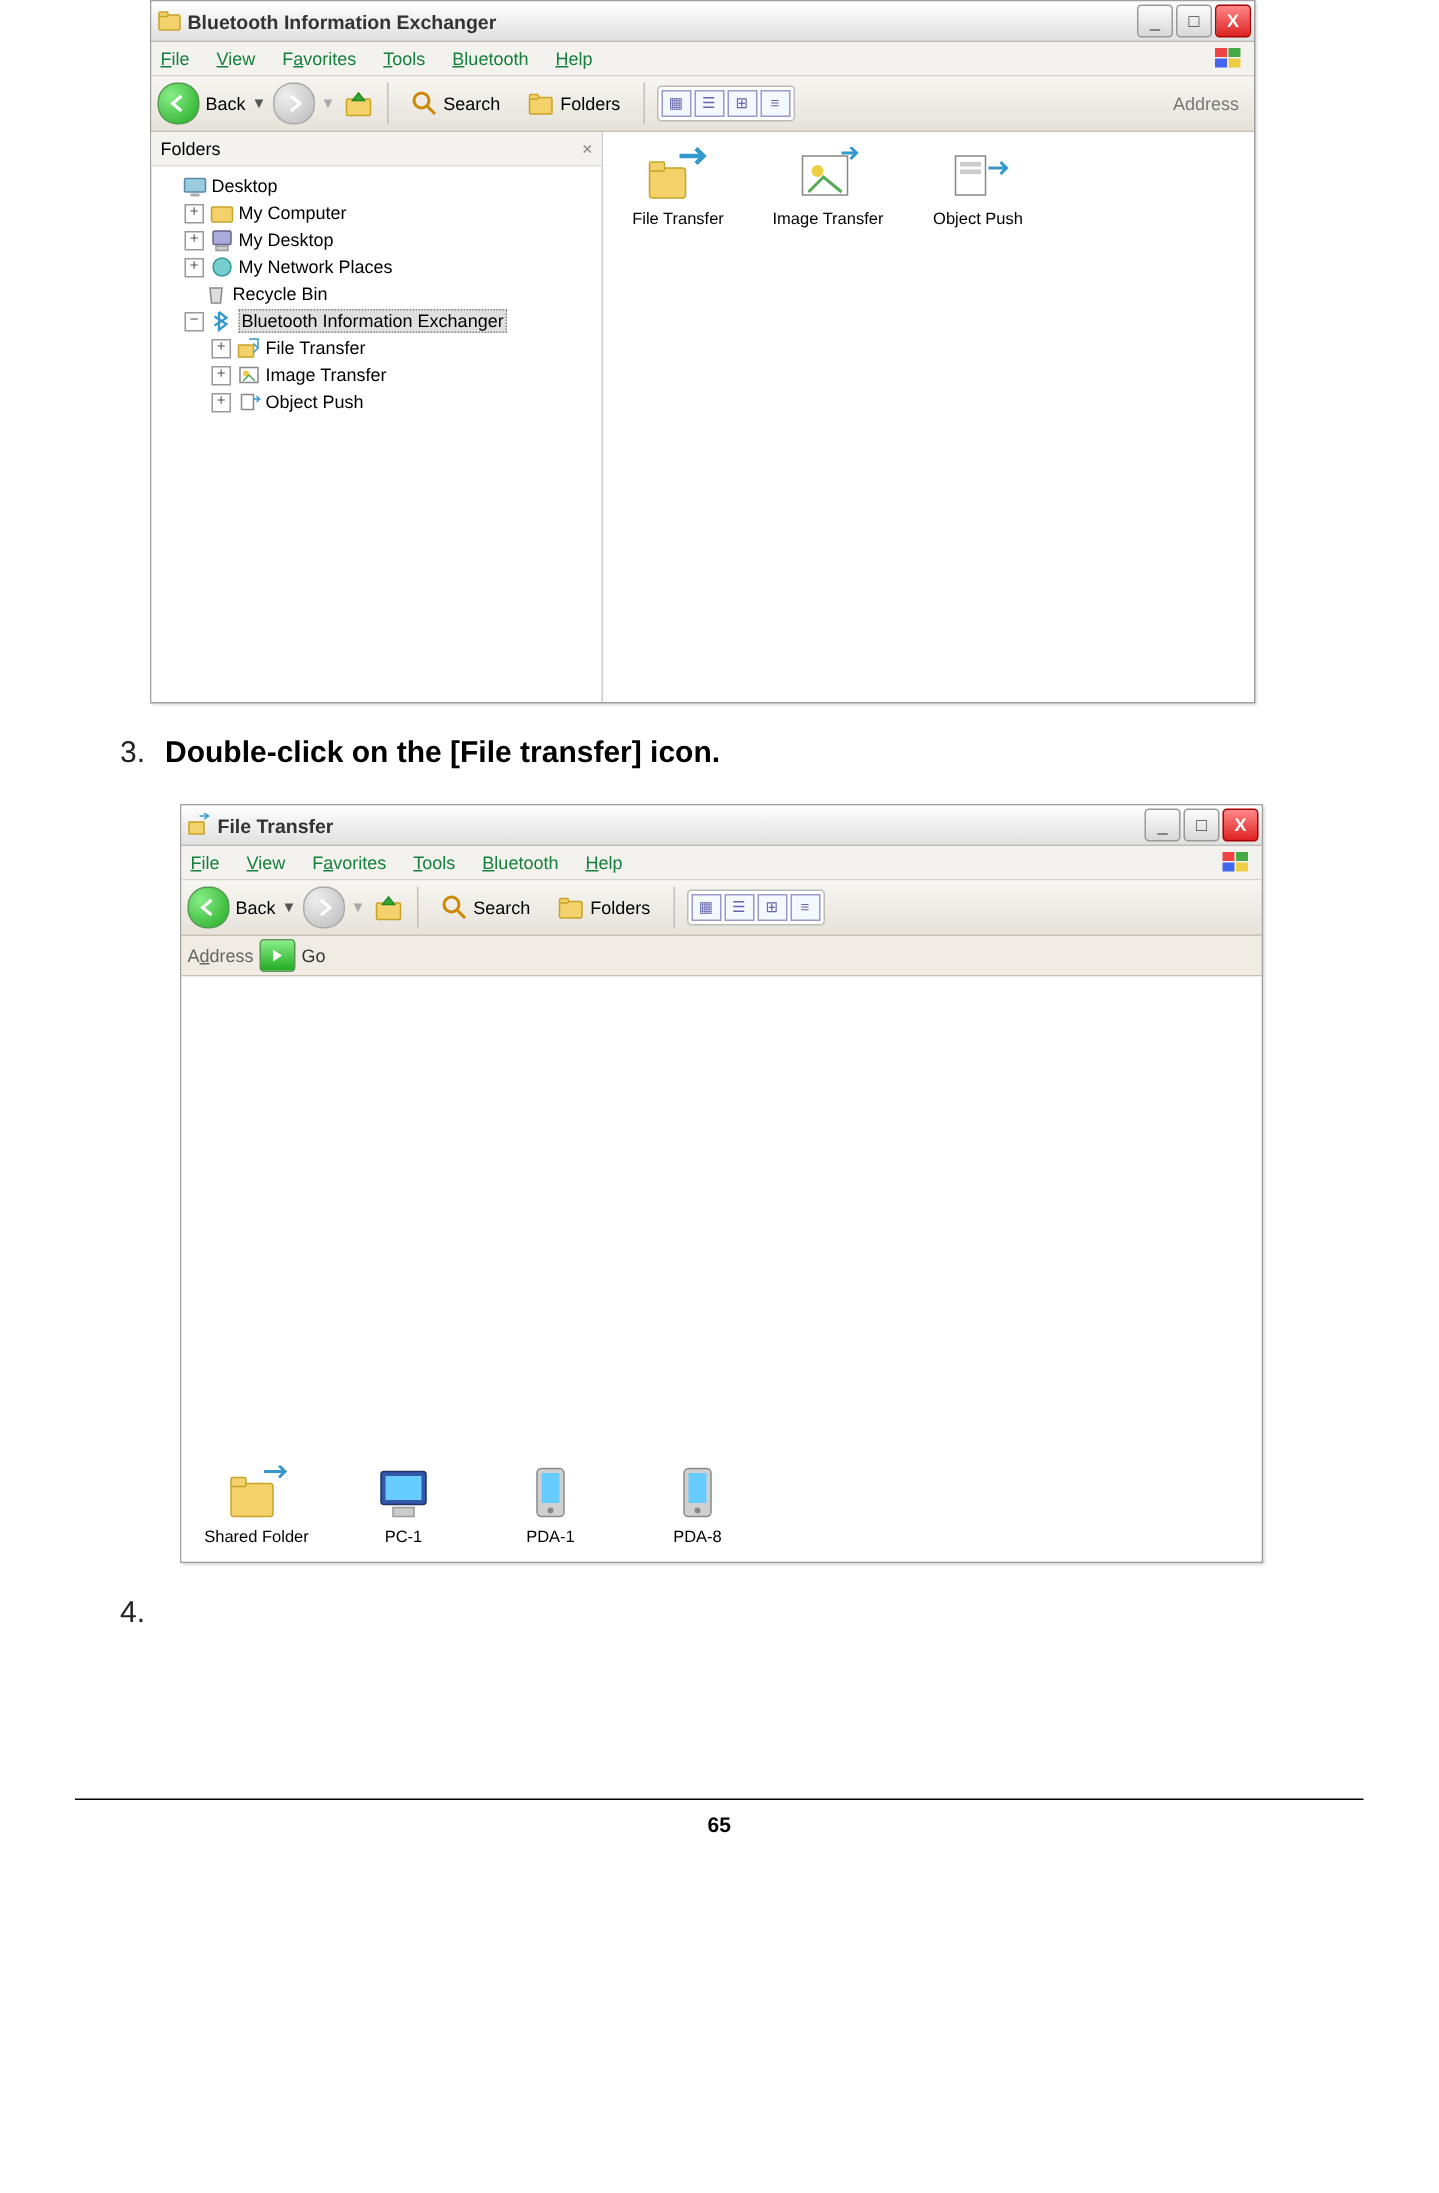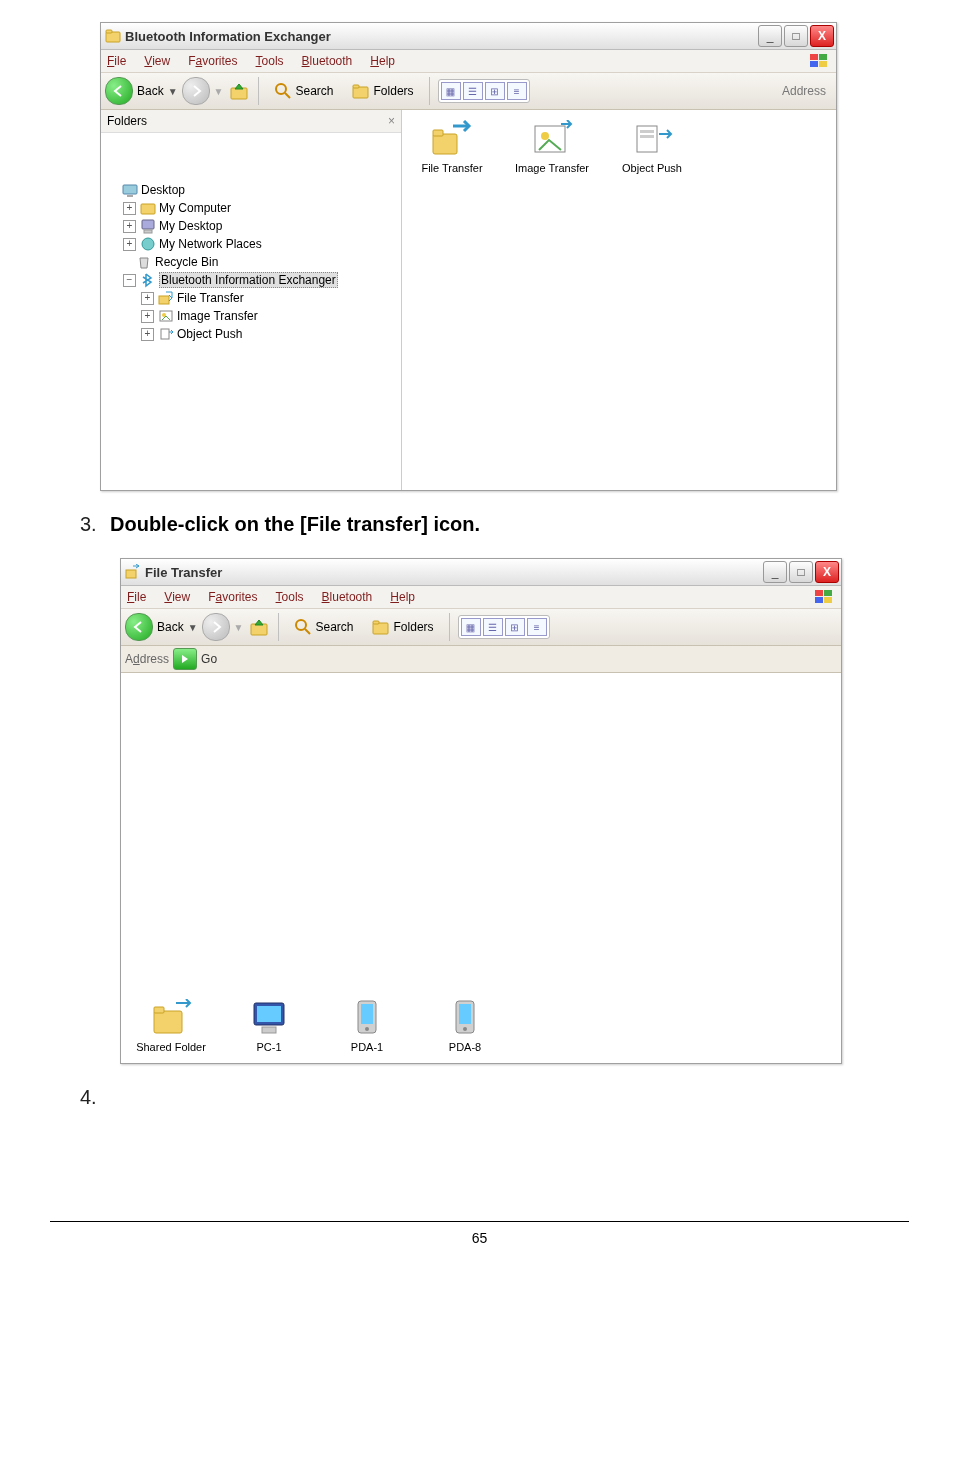--- a/index.html
+++ b/index.html
@@ -3,21 +3,21 @@
 <meta charset="utf-8">
 <style>
   body {
     font-family: Arial, Helvetica, sans-serif;
     background: #ffffff;
     margin: 0;
     padding: 0;
     width: 959px;
   }
   .page {
-    padding: 22px 50px 0 50px;
+    padding: 0 50px 0 50px;
   }
   .window {
     border: 1px solid #a0a0a0;
     background: #f0f0ee;
     box-shadow: 1px 1px 2px rgba(0,0,0,0.2);
   }
   .win1 { width: 735px; margin-left: 50px; }
   .win2 { width: 720px; margin-left: 70px; }
 
   .titlebar {
@@ -49,21 +49,21 @@
 
   .menubar {
     display: flex;
     align-items: center;
     height: 22px;
     padding: 0 6px;
     font-size: 12px;
     background: #f4f2ee;
     border-bottom: 1px solid #d8d2c8;
   }
-  .menubar .mitem { margin-right: 18px; color: #7f1d1d; }
+  .menubar .mitem { margin-right: 18px; color: #15803d; }
   .menubar .mitem u { text-decoration: underline; }
   .winflag {
     margin-left: auto; width: 22px; height: 18px;
     display:flex; align-items:center; justify-content:center;
   }
 
   .toolbar {
     display: flex;
     align-items: center;
     height: 36px;
@@ -137,21 +137,21 @@
     width: 300px; border-right:1px solid #ccc;
     display:flex; flex-direction:column;
   }
   .folders-hdr {
     display:flex; align-items:center; height:22px;
     padding:0 6px; font-size:12px; background:#f4f2ee;
     border-bottom:1px solid #ddd;
     justify-content:space-between;
   }
   .folders-hdr .x { color:#888; font-family:Arial; }
-  .tree { padding:4px 4px; font-size:12px; overflow:auto;margin-top:44px; }
+  .tree { padding:4px 4px; font-size:12px; overflow:auto; }
   .trow { display:flex; align-items:center; height:18px; white-space:nowrap; }
   .trow .exp {
     width:11px; height:11px; border:1px solid #999; font-size:10px;
     display:inline-flex; align-items:center; justify-content:center;
     margin-right:4px; color:#555; background:#fff; line-height:1;
   }
   .trow .noexp { width:13px; display:inline-block; }
   .trow .ic { width:16px; height:16px; margin-right:3px; display:inline-flex; align-items:center; justify-content:center;}
   .trow.selected .txt { background:#e0e0e0; border:1px dotted #888; padding:0 1px;}
   .ind1 { padding-left: 4px; }
@@ -180,21 +180,21 @@
     font-size: 20px;
     line-height: 1.35;
   }
   .instr .num { min-width: 22px; color:#222; }
   .instr .bold { font-weight: bold; }
 
   hr.foot {
     margin: 110px 0 8px 0;
     border:none; border-top:1px solid #000;
   }
-  .pagenum { text-align:center; font-weight:normal; font-size:14px; }
+  .pagenum { text-align:center; font-weight:bold; font-size:14px; }
 
   
   svg { display:block; }
 </style>
 </head>
 <body>
 
 <div class="page">
 
 <div class="window win1">

